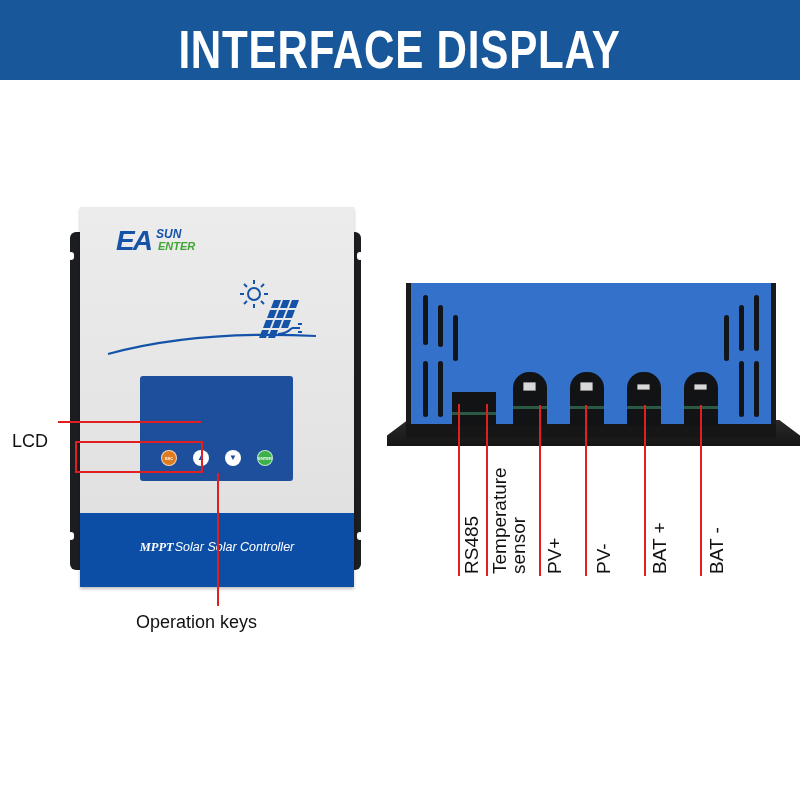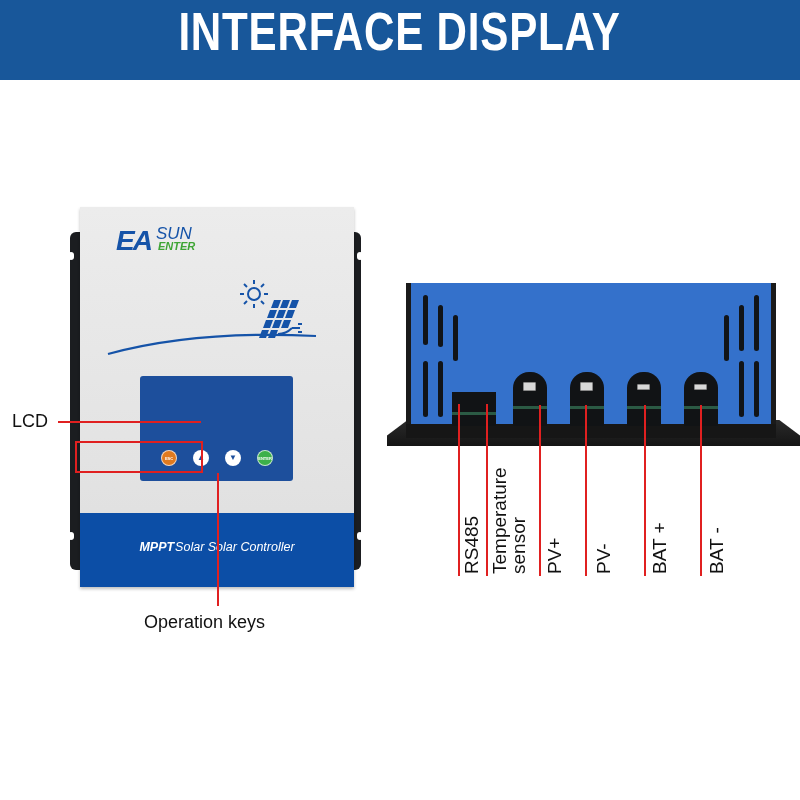--- a/index.html
+++ b/index.html
@@ -3,21 +3,21 @@
 <meta charset="utf-8">
 <style>
   * { box-sizing: border-box; margin: 0; padding: 0; }
   html, body { width: 800px; height: 800px; background: #ffffff; overflow: hidden; }
   body { position: relative; font-family: "Liberation Sans", sans-serif; }
 
   
   .banner {
     position: absolute; left: 0; top: 0; width: 800px; height: 80px;
     background: #18579a;
-    display: flex; align-items: flex-start; justify-content: center;
+    display: flex; align-items: flex-end; justify-content: center;
   }
   .banner-title {
     color: #ffffff;
     font-family: "Liberation Sans", sans-serif;
     font-weight: 700;
     font-size: 54px;
     letter-spacing: 1px;
     transform: scaleX(0.78);
     transform-origin: center;
     white-space: nowrap;
@@ -41,22 +41,22 @@
   .logo {
     position: absolute; left: 36px; top: 19px; height: 30px; width: 100px; text-align: right;
   }
   .logo-ea {
     position: absolute; left: 0; top: 0;
     font-family: "Liberation Sans", sans-serif; font-weight: 700; font-style: italic;
     font-size: 28px; color: #1553a8; letter-spacing: -2px; line-height: 30px;
   }
   .logo-sun {
     position: absolute; left: 40px; top: 0;
-    font-family: "Liberation Sans", sans-serif; font-weight: 400; font-style: italic;
-    font-size: 17px; color: #1553a8; line-height: 16px; letter-spacing: 0;
+    font-family: "Liberation Sans", sans-serif; font-weight: 700; font-style: italic;
+    font-size: 12px; color: #1553a8; line-height: 16px; letter-spacing: 0;
   }
   .logo-power {
     position: absolute; left: 42px; top: 14px;
     font-family: "Liberation Sans", sans-serif; font-weight: 700; font-style: italic;
     font-size: 11px; color: #3fa535; line-height: 12px;
   }
   .solar-art { position: absolute; left: 26px; top: 65px; width: 220px; height: 90px; }
 
   .panel {
     position: absolute; left: 60px; top: 169px; width: 153px; height: 105px;
@@ -95,21 +95,21 @@
 
   .front-band {
     position: absolute; left: 80px; top: 513px; width: 274px; height: 74px;
     background: #0c4ea6;
     display: flex; align-items: center; justify-content: center;
   }
   .band-text {
     color: #ffffff; font-family: "Liberation Sans", sans-serif; font-style: italic;
     font-size: 12.5px; white-space: nowrap; margin-top: -6px;
   }
-  .band-text b { font-weight: 700; margin-right: 1px; }
+  .band-text b { font-weight: 700; margin-right: 1px; font-family: Liberation Serif, serif; }
 
   
   .line { position: absolute; background: #e02020; }
 
   .callout-label {
     position: absolute; color: #111; font-family: "Liberation Sans", sans-serif;
     font-size: 18px; white-space: nowrap;
   }
 
   
@@ -225,24 +225,24 @@
 </div>
 
 <div class="front-band">
   <div class="band-text">
     <b>MPPT</b><span>Solar Solar Controller</span>
   </div>
 </div>
 
 <div class="keys-box"></div>
 <div class="line" style="left:217px;top:473px;width:2px;height:133px;"></div>
-<div class="callout-label" style="left:144px;top:612px;">Operation keys</div>
+<div class="callout-label" style="left:136px;top:612px;">Operation keys</div>
 
 <div class="line" style="left:58px;top:421px;width:143px;height:2px;"></div>
-<div class="callout-label" style="left:12px;top:411px;">LCD</div>
+<div class="callout-label" style="left:12px;top:431px;">LCD</div>
 
 <div class="rear-base"></div>
 <div class="rear-body">
 
   <div class="slot" style="left:12px;top:12px;height:50px;"></div>
   <div class="slot" style="left:27px;top:22px;height:42px;"></div>
   <div class="slot" style="left:42px;top:32px;height:46px;"></div>
   <div class="slot" style="left:12px;top:78px;height:56px;"></div>
   <div class="slot" style="left:27px;top:78px;height:56px;"></div>
 

